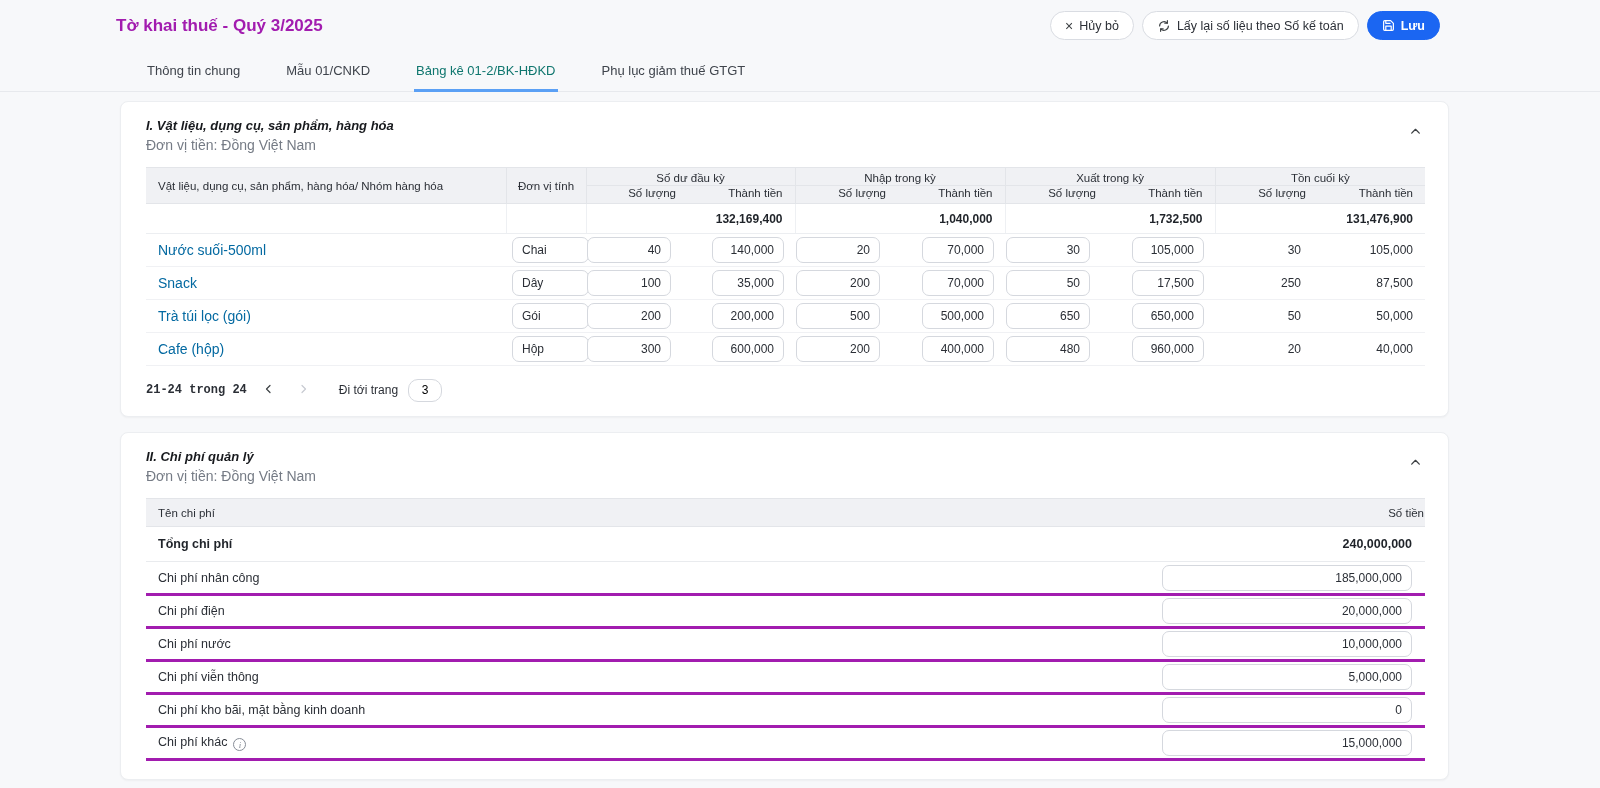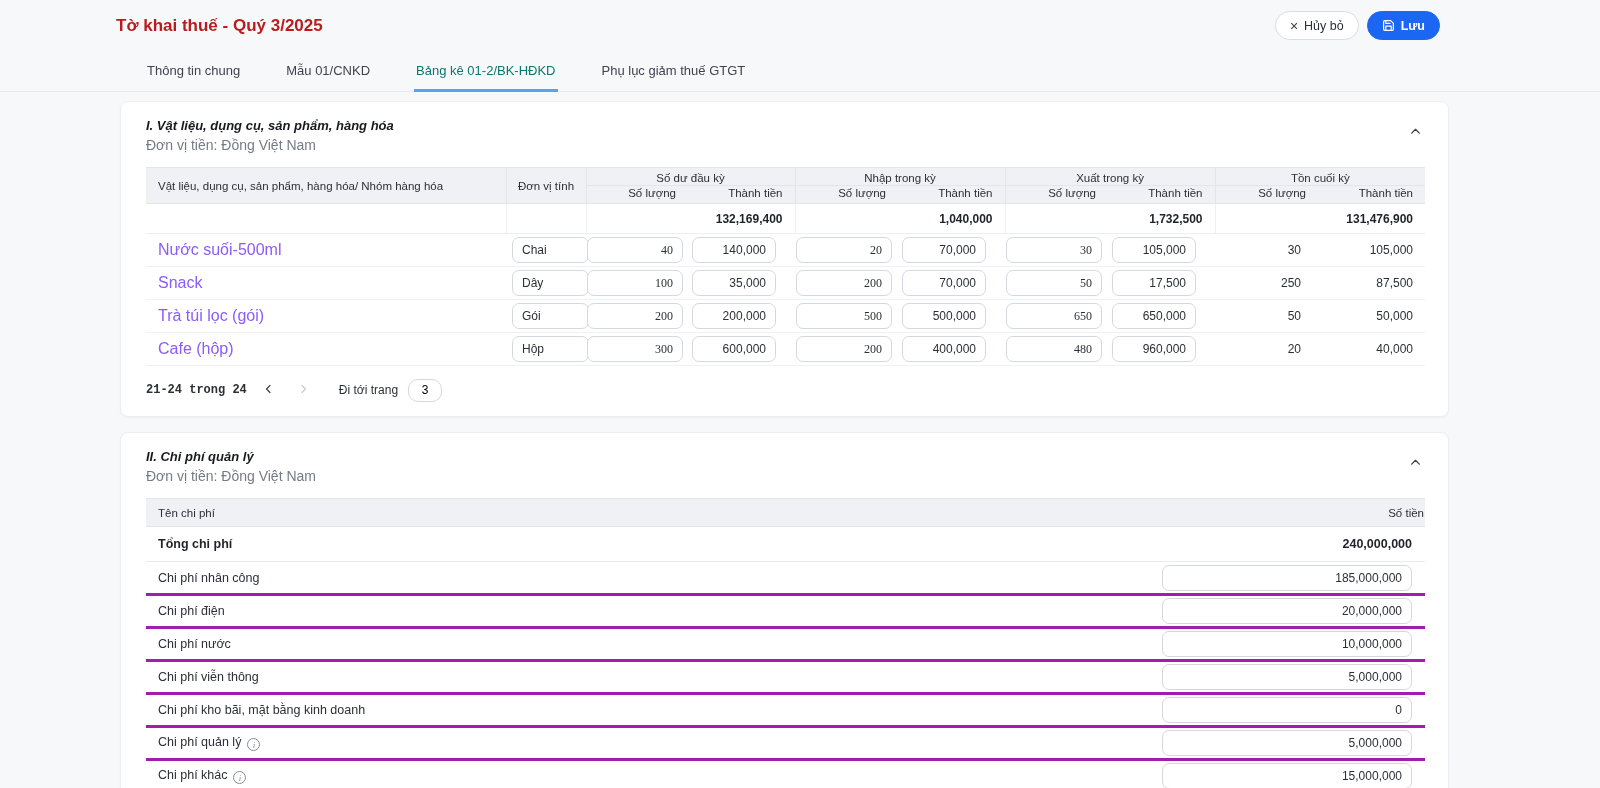--- a/index.html
+++ b/index.html
@@ -8,21 +8,21 @@
     width:1600px; height:788px; overflow:hidden;
     background:#f7f8fa; color:#1f2329;
     font-family:"Liberation Sans", sans-serif;
     font-size:13px;
   }
   
   .topbar {
     display:flex; align-items:center; justify-content:space-between;
     padding:11px 160px 7px 116px;
   }
-  .page-title { font-size:17px; font-weight:bold; color:#b91c1c; }
+  .page-title { font-size:17px; font-weight:bold; color:#a21caf; }
   .actions { display:flex; gap:8px; align-items:center; }
   .btn {
     display:inline-flex; align-items:center; gap:6px;
     height:29px; padding:0 14px; border-radius:15px;
     background:#fff; border:1px solid #d9dce2; color:#2b2f36;
     font-size:12.5px; font-family:inherit; cursor:pointer; white-space:nowrap;
   }
   .btn .xmark { font-size:14px; line-height:1; color:#3c4043; }
   .btn-primary { background:#1b66f2; border-color:#1b66f2; color:#fff; font-weight:bold; }
   .btn svg { display:block; }
@@ -62,29 +62,29 @@
   .tbl1 th.unit-h { text-align:center; }
   .group-h { text-align:center; height:17px; padding-top:4px; }
   .sub-h { text-align:right; height:17px; padding-bottom:4px; }
   .sub-h.qty { padding-right:14px; }
   .sub-h.amt { padding-right:12px; }
   .vline { border-left:1px solid #e3e5e9; }
   .vline-soft { border-left:1px solid #eef0f3; }
   .totals-row td { height:30px; font-weight:bold; font-size:12px; border-bottom:1px solid #eceef1; }
   .totals-row .amt { text-align:right; padding-right:12px; }
   .data-row td { height:33px; border-bottom:1px solid #f0f1f4; }
-  .data-row .prod { padding-left:12px; font-size:16px; color:#8b5cf6; }
+  .data-row .prod { padding-left:12px; font-size:14px; color:#0369a1; }
   .cell-r { text-align:right; }
   .inp {
     height:26px; border:1px solid #d5d8de; border-radius:7px; background:#fff;
     font-family:inherit; font-size:12px; color:#2b2f36; padding:0 9px; outline:none;
   }
   .inp-unit { width:77px; text-align:left; margin-left:5px; }
-  .inp-qty { width:96px; text-align:right; margin-right:22px;font-family:Liberation Serif, serif; }
-  .inp-amt { width:84px; text-align:right; margin-right:18px; }
+  .inp-qty { width:84px; text-align:right; margin-right:22px; }
+  .inp-amt { width:72px; text-align:right; margin-right:10px; }
   .ro-qty { padding-right:19px; color:#2b2f36; }
   .ro-amt { padding-right:12px; color:#2b2f36; }
   
   .pagination { display:flex; align-items:center; gap:10px; padding:12px 25px 14px; font-size:12px; color:#2b2f36; }
   .pg-range { font-weight:bold;font-family:Liberation Mono, monospace; }
   .pg-btn { width:24px; height:24px; display:flex; align-items:center; justify-content:center; background:none; border:none; cursor:pointer; padding:0; }
   .pg-btn.disabled { cursor:default; }
   .pg-goto { margin-left:14px; color:#2b2f36; }
   .inp-page { width:34px; height:23px; border:1px solid #d5d8de; border-radius:10px; text-align:center; font-size:12px; font-family:inherit; outline:none; }
   
@@ -113,20 +113,31 @@
 </style>
 </head>
 <body>
 
 <div class="topbar">
   <div class="page-title">Tờ khai thuế - Quý 3/2025</div>
   <div class="actions">
     <button class="btn">
       <span class="xmark">×</span>
       <span>Hủy bỏ</span>
+    </button>
+    <button class="btn">
+      <span>
+          <svg width="14" height="14" viewBox="0 0 24 24" fill="none" stroke="#3c4043" stroke-width="2" stroke-linecap="round" stroke-linejoin="round">
+            <path d="M4.5 12a7.5 7.5 0 0 1 13-5.1"></path>
+            <polyline points="17.8 2.8 17.8 7.2 13.4 7.2"></polyline>
+            <path d="M19.5 12a7.5 7.5 0 0 1-13 5.1"></path>
+            <polyline points="6.2 21.2 6.2 16.8 10.6 16.8"></polyline>
+          </svg>
+        </span>
+      <span>Lấy lại số liệu theo Số kế toán</span>
     </button>
     <button class="btn btn-primary">
       <span>
           <svg width="13" height="13" viewBox="0 0 24 24" fill="none" stroke="#ffffff" stroke-width="2.2" stroke-linecap="round" stroke-linejoin="round">
             <path d="M19 21H5a2 2 0 0 1-2-2V5a2 2 0 0 1 2-2h11l5 5v11a2 2 0 0 1-2 2z"></path>
             <polyline points="17 21 17 13 7 13 7 21"></polyline>
             <polyline points="7 3 7 8 15 8"></polyline>
           </svg>
         </span>
       <span>Lưu</span>
@@ -311,22 +322,18 @@
       </tr>
       <tr class="exp-row">
         <td class="lbl">Chi phí viễn thông</td>
         <td class="amt"><input class="inp inp-exp" value="5,000,000" style=""></td>
       </tr>
       <tr class="exp-row">
         <td class="lbl">Chi phí kho bãi, mặt bằng kinh doanh</td>
         <td class="amt"><input class="inp inp-exp" value="0" style=""></td>
       </tr>
       <tr class="exp-row">
-        <td class="lbl"><span>Chi phí quản lý</span><span class="info-icon"></span></td>
-        <td class="amt"><input class="inp inp-exp" value="5,000,000" style=""></td>
-      </tr>
-      <tr class="exp-row">
         <td class="lbl"><span>Chi phí khác</span><span class="info-icon"></span></td>
         <td class="amt"><input class="inp inp-exp" value="15,000,000" style=""></td>
       </tr>
     </tbody>
   </table>
 </div>
 
 </body></html>

